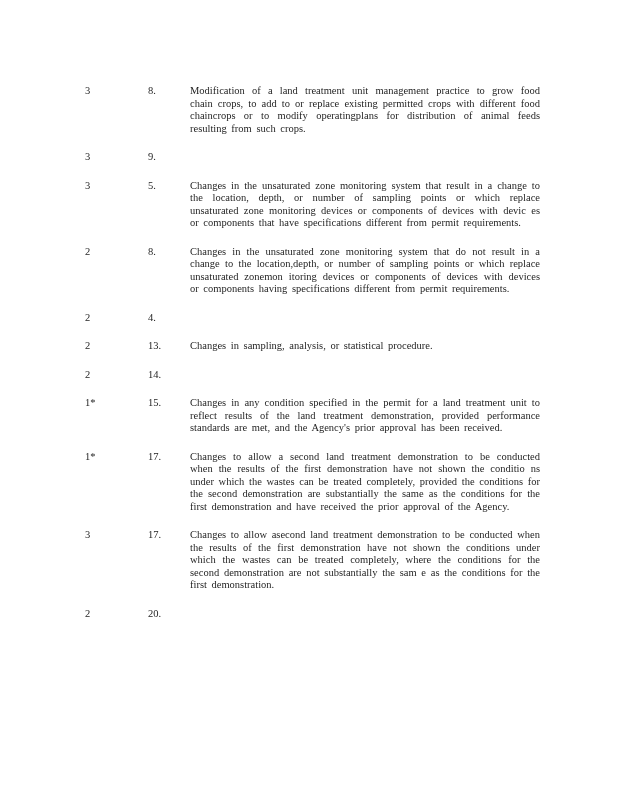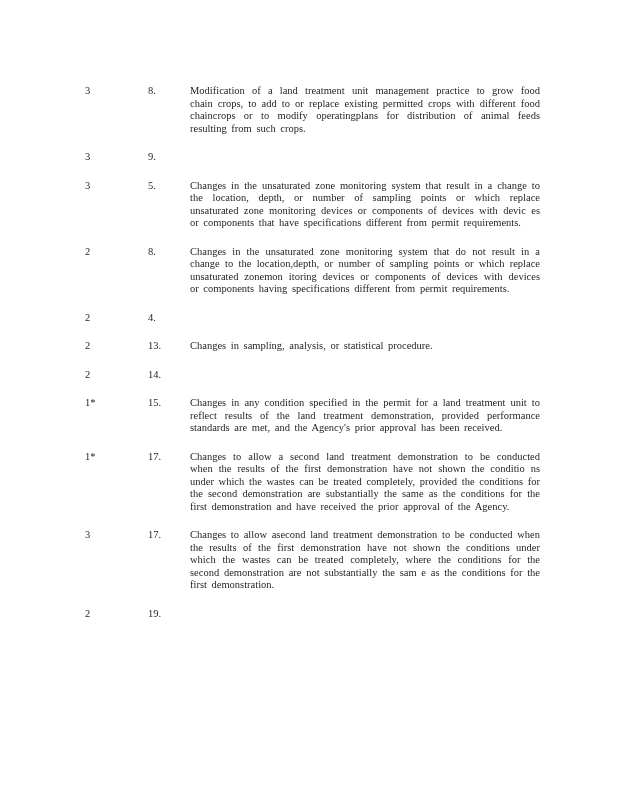--- a/index.html
+++ b/index.html
@@ -100,16 +100,16 @@
   </div>
 
   <div class="mod-row">
     <div class="col-class">3</div>
     <div class="col-item">17.</div>
     <div class="col-text">Changes to allow asecond land treatment demonstration to be conducted when the results of the first demonstration have not shown the conditions under which the wastes can be treated completely, where the conditions for the second demonstration are not substantially the sam e as the conditions for the first demonstration.</div>
   </div>
 
   <div class="mod-row">
     <div class="col-class">2</div>
-    <div class="col-item">19.</div>
+    <div class="col-item">20.</div>
   </div>
 
 </div>
 
 </body></html>

